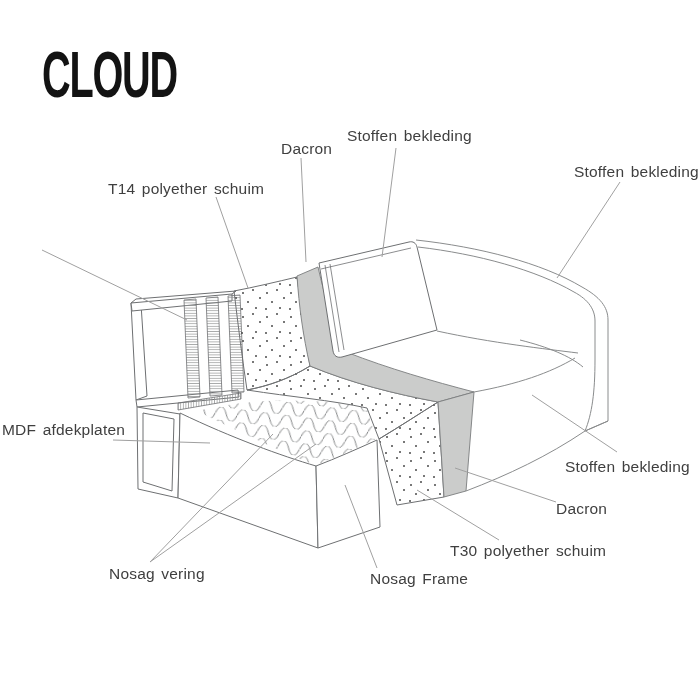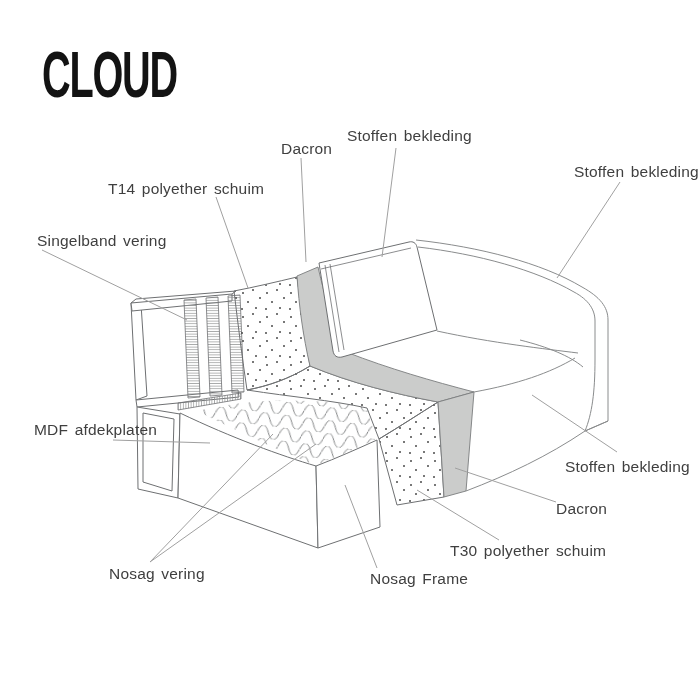--- a/index.html
+++ b/index.html
@@ -113,22 +113,21 @@
       <line x1="377" y1="568" x2="345" y2="485"></line>
       <line x1="113" y1="440" x2="210" y2="443"></line>
       <line x1="150" y1="562" x2="273" y2="434"></line>
       <line x1="150" y1="562" x2="316" y2="444"></line>
     </g>
   </svg>
 
   <div class="lbl" style="left:347px;top:127px;">Stoffen bekleding</div>
   <div class="lbl" style="left:281px;top:140px;">Dacron</div>
   <div class="lbl" style="left:108px;top:180px;">T14 polyether schuim</div>
-  <div class="lbl" style="left:37px;top:232px;">Singelband vering</div>
   <div class="lbl" style="left:574px;top:163px;">Stoffen bekleding</div>
-  <div class="lbl" style="left:34px;top:421px;">MDF afdekplaten</div>
+  <div class="lbl" style="left:2px;top:421px;">MDF afdekplaten</div>
   <div class="lbl" style="left:565px;top:458px;">Stoffen bekleding</div>
   <div class="lbl" style="left:556px;top:500px;">Dacron</div>
   <div class="lbl" style="left:450px;top:542px;">T30 polyether schuim</div>
   <div class="lbl" style="left:109px;top:565px;">Nosag vering</div>
   <div class="lbl" style="left:370px;top:570px;">Nosag Frame</div>
 
 </div>
 
 </body></html>

